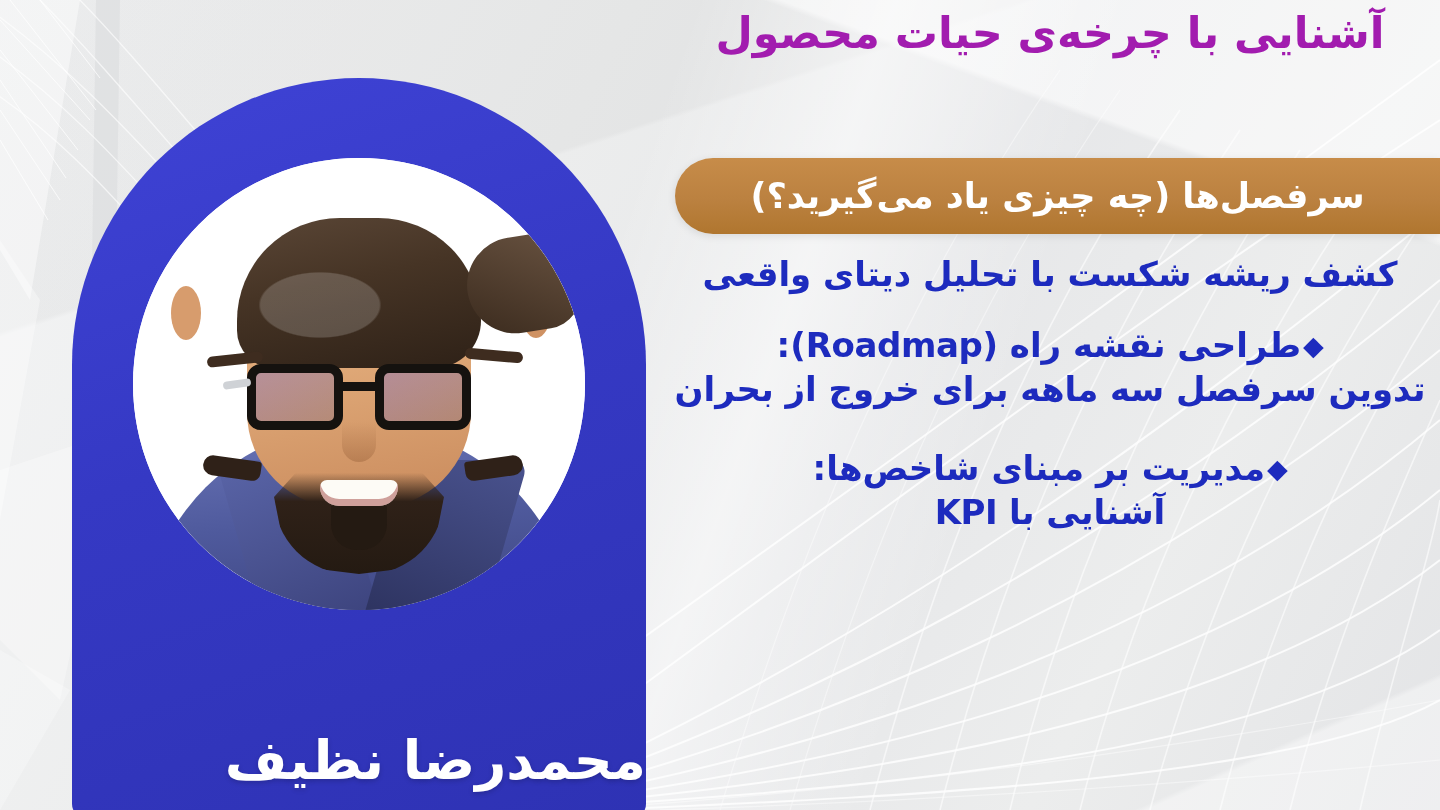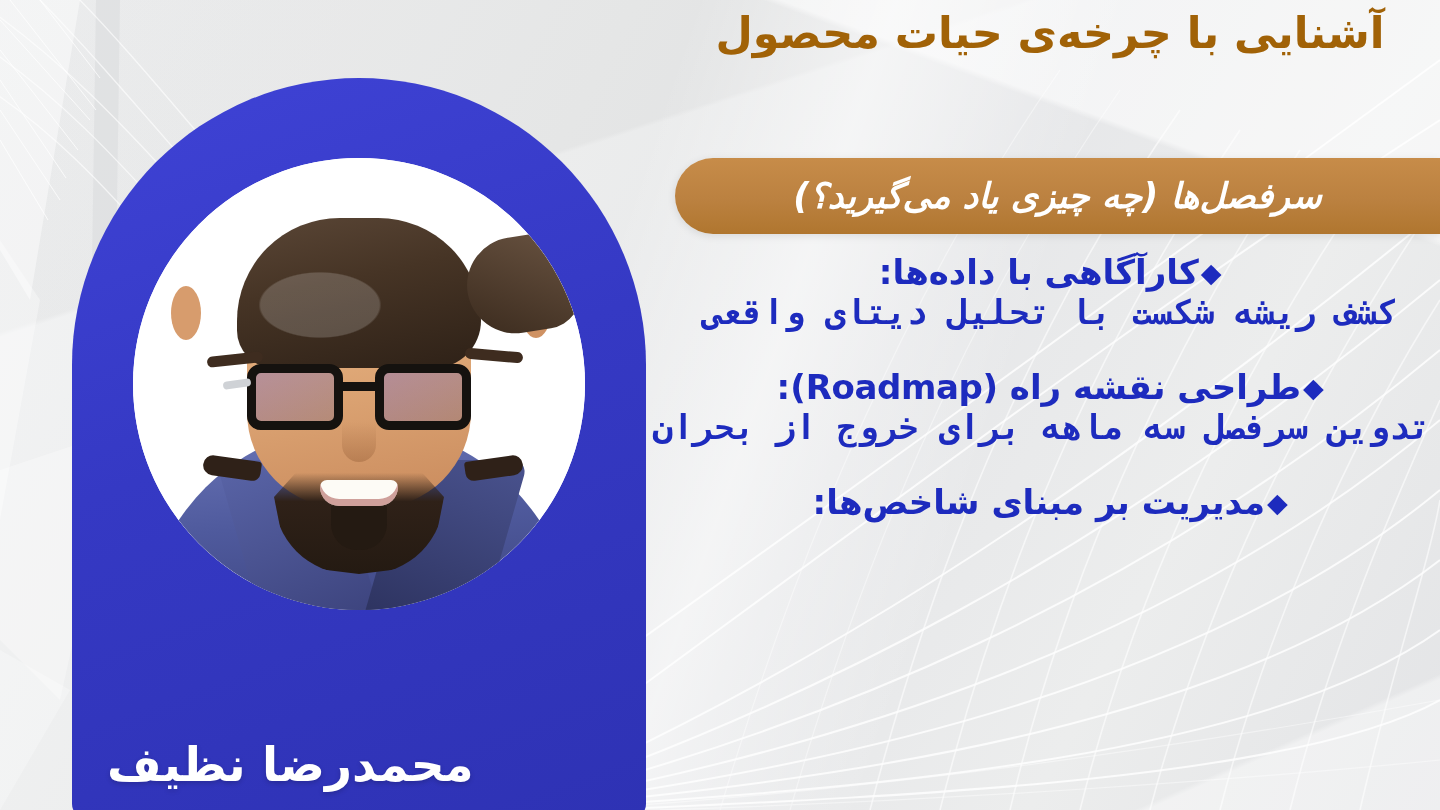--- a/index.html
+++ b/index.html
@@ -185,61 +185,59 @@
     clip-path:polygon(0 30%,14% 6%,86% 6%,100% 30%,92% 92%,50% 100%,8% 92%);
   }
   .p-chin-patch{
     position:absolute; left:50%; transform:translateX(-50%);
     top:348px; width:56px; height:44px; background:#241a12; border-radius:0 0 26px 26px;
   }
 
   .speaker-name{
     position:absolute;
     left:0; right:0; bottom:30px;
-    text-align:left;
+    text-align:right;
     color:#ffffff;
-    font-size:47px;
+    font-size:54px;
     font-weight:700;
     letter-spacing:-1px;
     line-height:1;
     direction:rtl;
     text-shadow:0 2px 5px rgba(0,0,0,.18);
-    padding-left:35px;
   }
 
   
   .content{
     position:absolute;
     left:660px; top:0; width:780px; height:810px;
     direction:rtl; text-align:center;
   }
 
   .title{
     position:absolute; top:6px; right:0; left:0;
-    color:#a16207;
+    color:#a21caf;
     font-size:43px;
     font-weight:700;
     line-height:1.28;
     letter-spacing:-.5px;
     padding:0 14px;
   }
   .title-line{ display:block; white-space:nowrap; }
 
   .section-banner{
     position:absolute;
     top:158px; right:0; left:15px;
     height:76px;
     background:linear-gradient(180deg,#c78c49 0%,#bb8140 55%,#b0762f 100%);
     border-radius:40px 0 0 40px;
     display:flex; align-items:center; justify-content:center;
     color:#ffffff;
     font-size:35px; font-weight:700;
     letter-spacing:-.4px;
     box-shadow:0 2px 8px rgba(0,0,0,.10);
-    font-style:italic;
   }
 
   .bullets{
     position:absolute;
     top:252px; right:0; left:0;
     padding:0 10px;
     color:#1d2bbe;
   }
   .bullet{
     margin-bottom:22px;
@@ -254,26 +252,26 @@
   .bullet-marker{
     font-size:27px;
     vertical-align:2px;
     margin-left:2px;
     display:inline-block;
   }
   .bullet-body{
     font-size:34px; font-weight:700; letter-spacing:-.5px;
     margin-top:2px;
   }
-  .bullet-body .l{ display:block; white-space:nowrap;font-family:Liberation Mono, monospace; }
+  .bullet-body .l{ display:block; white-space:nowrap; }
 
   
   .bullet.b1{ margin-bottom:30px; }
   .bullet.b2{ margin-bottom:26px; }
-  .bullet.b3{ margin-bottom:30px; }
+  .bullet.b3{ margin-bottom:38px; }
 </style>
 </head>
 <body>
 
 <div class="stage">
 
   <div class="bg-base"></div>
   <div class="bg-facet"></div>
 
   <svg class="bg-left-facets" viewBox="0 0 300 810" preserveAspectRatio="none">
@@ -376,40 +374,40 @@
 
     <h1 class="title">
       <span class="title-line">آشنایی با چرخه‌ی حیات محصول</span>
     </h1>
 
     <div class="section-banner">سرفصل‌ها (چه چیزی یاد می‌گیرید؟)</div>
 
     <div class="bullets">
 
       <div class="bullet b1">
-        <div class="bullet-head">
-          <span class="bullet-marker">◆</span><span>کارآگاهی با داده‌ها:</span>
-        </div>
         <div class="bullet-body">
           <span class="l">کشف ریشه شکست با تحلیل دیتای واقعی</span>
         </div>
       </div>
 
 
       <div class="bullet b3">
         <div class="bullet-head">
           <span class="bullet-marker">◆</span><span>طراحی نقشه راه (Roadmap):</span>
         </div>
         <div class="bullet-body">
           <span class="l">تدوین سرفصل سه ماهه برای خروج از بحران</span>
         </div>
       </div>
 
       <div class="bullet b4">
         <div class="bullet-head">
           <span class="bullet-marker">◆</span><span>مدیریت بر مبنای شاخص‌ها:</span>
         </div>
+        <div class="bullet-body">
+          <span class="l">آشنایی با KPI</span>
+        </div>
       </div>
 
     </div>
   </div>
 
 </div>
 
 </body></html>

